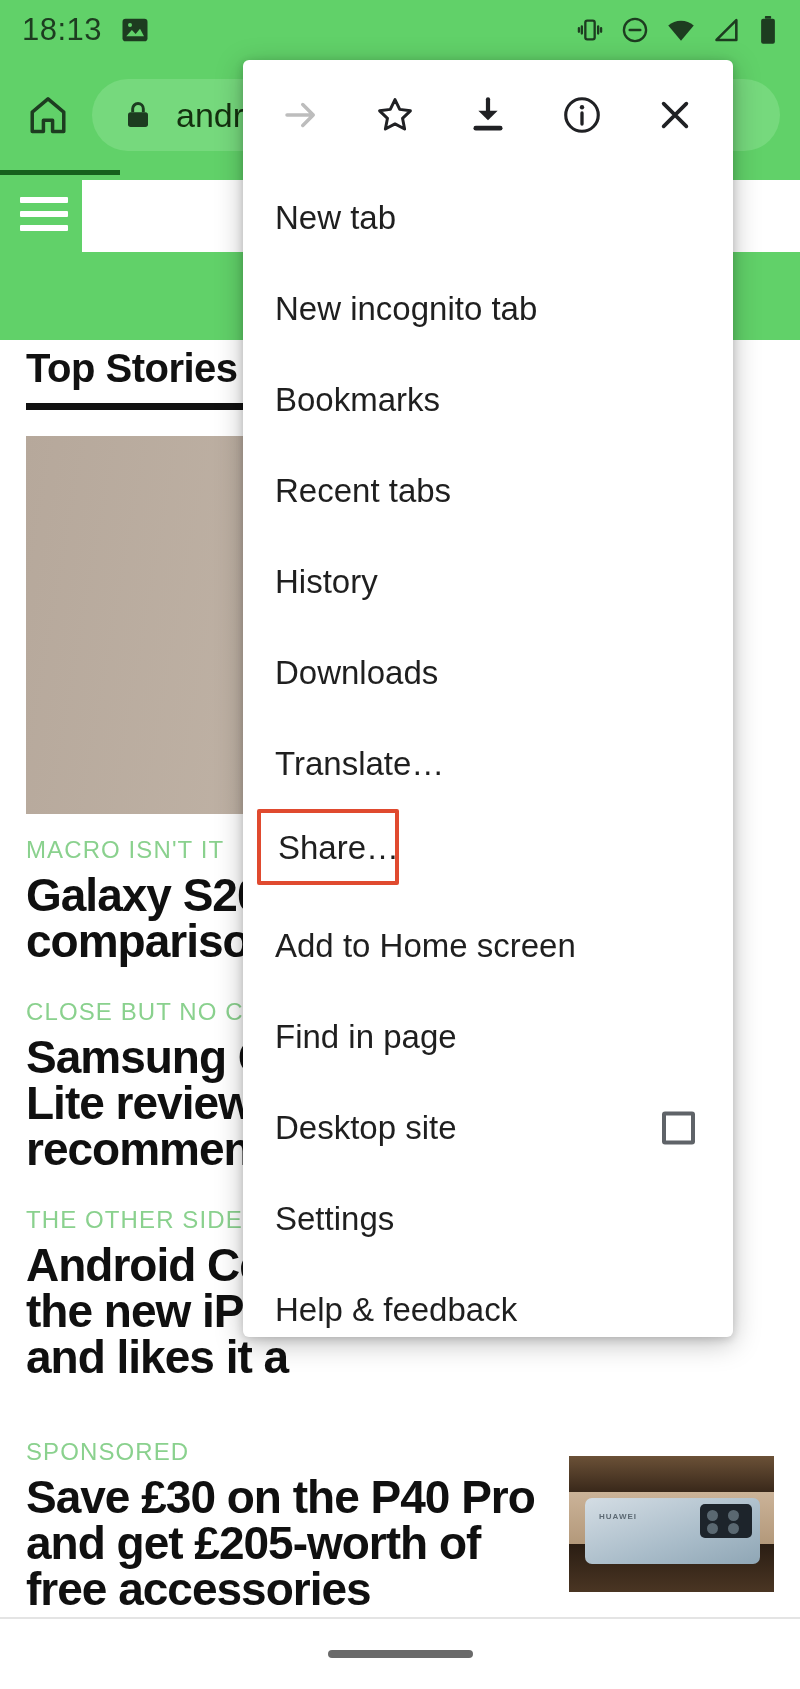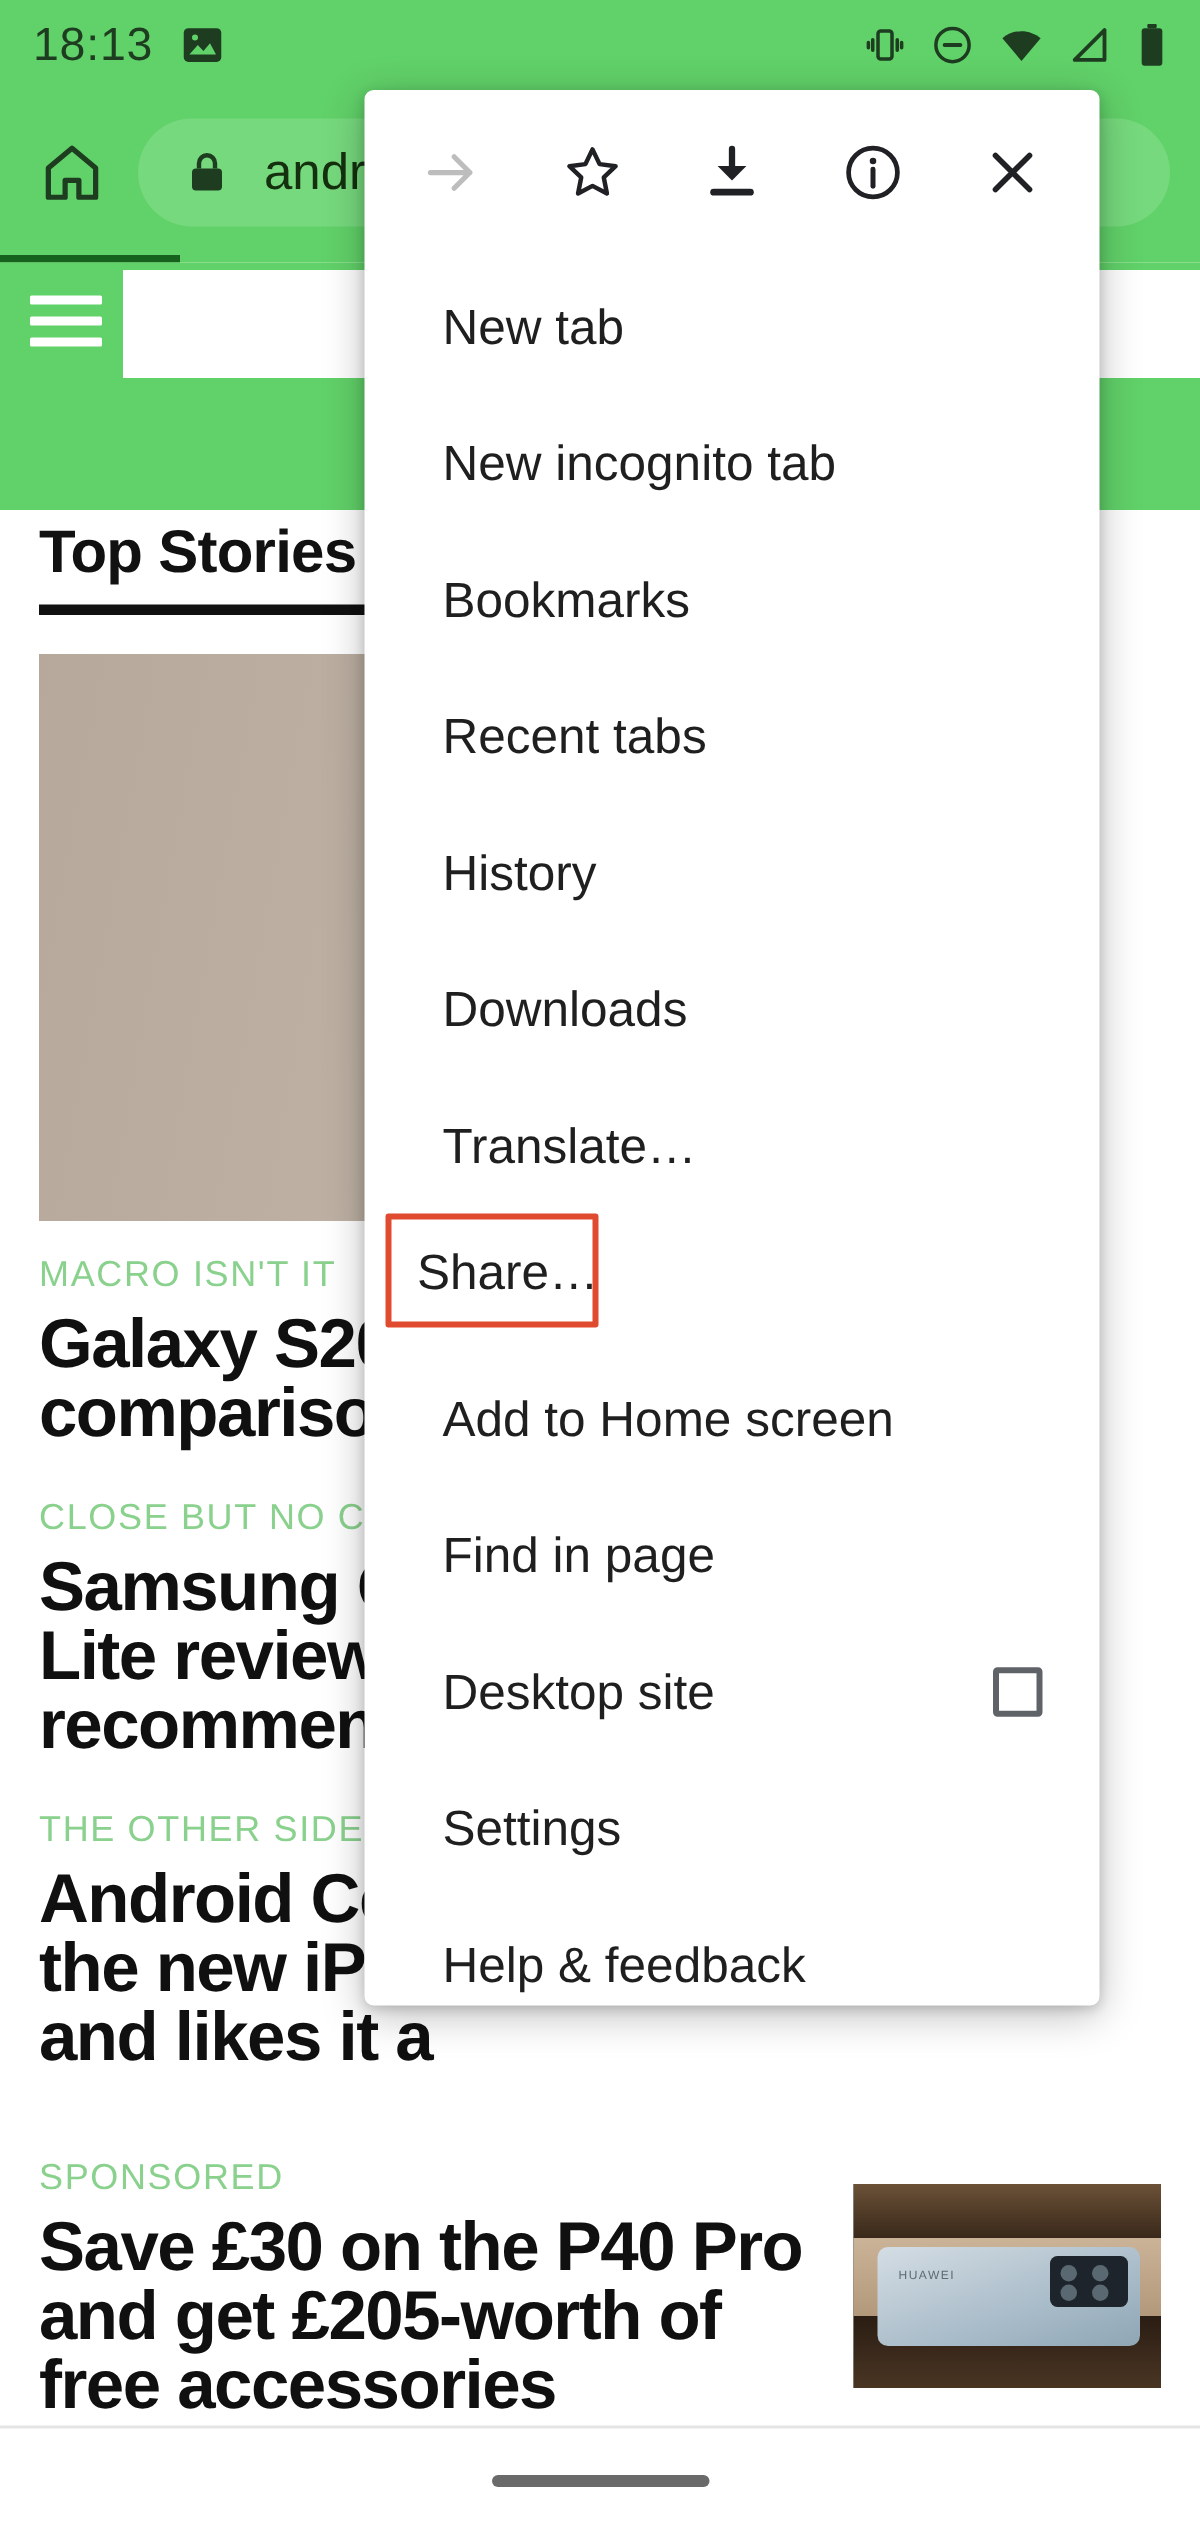--- a/index.html
+++ b/index.html
@@ -169,21 +169,21 @@
 
   .sponsored-row {
     padding: 0 26px; margin-top: 36px;
     display: flex; align-items: flex-start; gap: 20px;
   }
   .sponsored-left { flex: 1; }
   .sponsored-thumb {
     width: 205px; height: 136px;
     position: relative; overflow: hidden;
     background: #2b1f16;
-    flex: 0 0 auto; margin-top: 40px;
+    flex: 0 0 auto; margin-top: 40px; font-weight: bold;
   }
   .sponsored-thumb .wood-top {
     position: absolute; top: 0; left: 0; width: 100%; height: 36px;
     background: linear-gradient(180deg,#6b5137,#39281a);
   }
   .sponsored-thumb .wood-mid {
     position: absolute; top: 36px; left: 0; width: 100%; height: 76px;
     background: linear-gradient(180deg,#cbb398,#a88d6d);
   }
   .sponsored-thumb .wood-bot {
@@ -236,21 +236,21 @@
     padding: 0 28px;
   }
   .menu-header .mh-btn {
     width: 60px; height: 60px;
     display: flex; align-items: center; justify-content: center;
   }
   .menu-items { padding-top: 2px; }
   .menu-item {
     height: 91px;
     display: flex; align-items: center;
-    padding: 0 0 0 52px;
+    padding: 0 0 0 32px;
     font-size: 33px; color: #1f1f1f;
     position: relative;
   }
   .menu-item .mi-label { line-height: 1; }
   .menu-item.highlighted {
     border: 4px solid #e04a2f;
     margin: 0 0 0 14px;
     width: 142px;
     height: 76px;
     padding-left: 17px;

